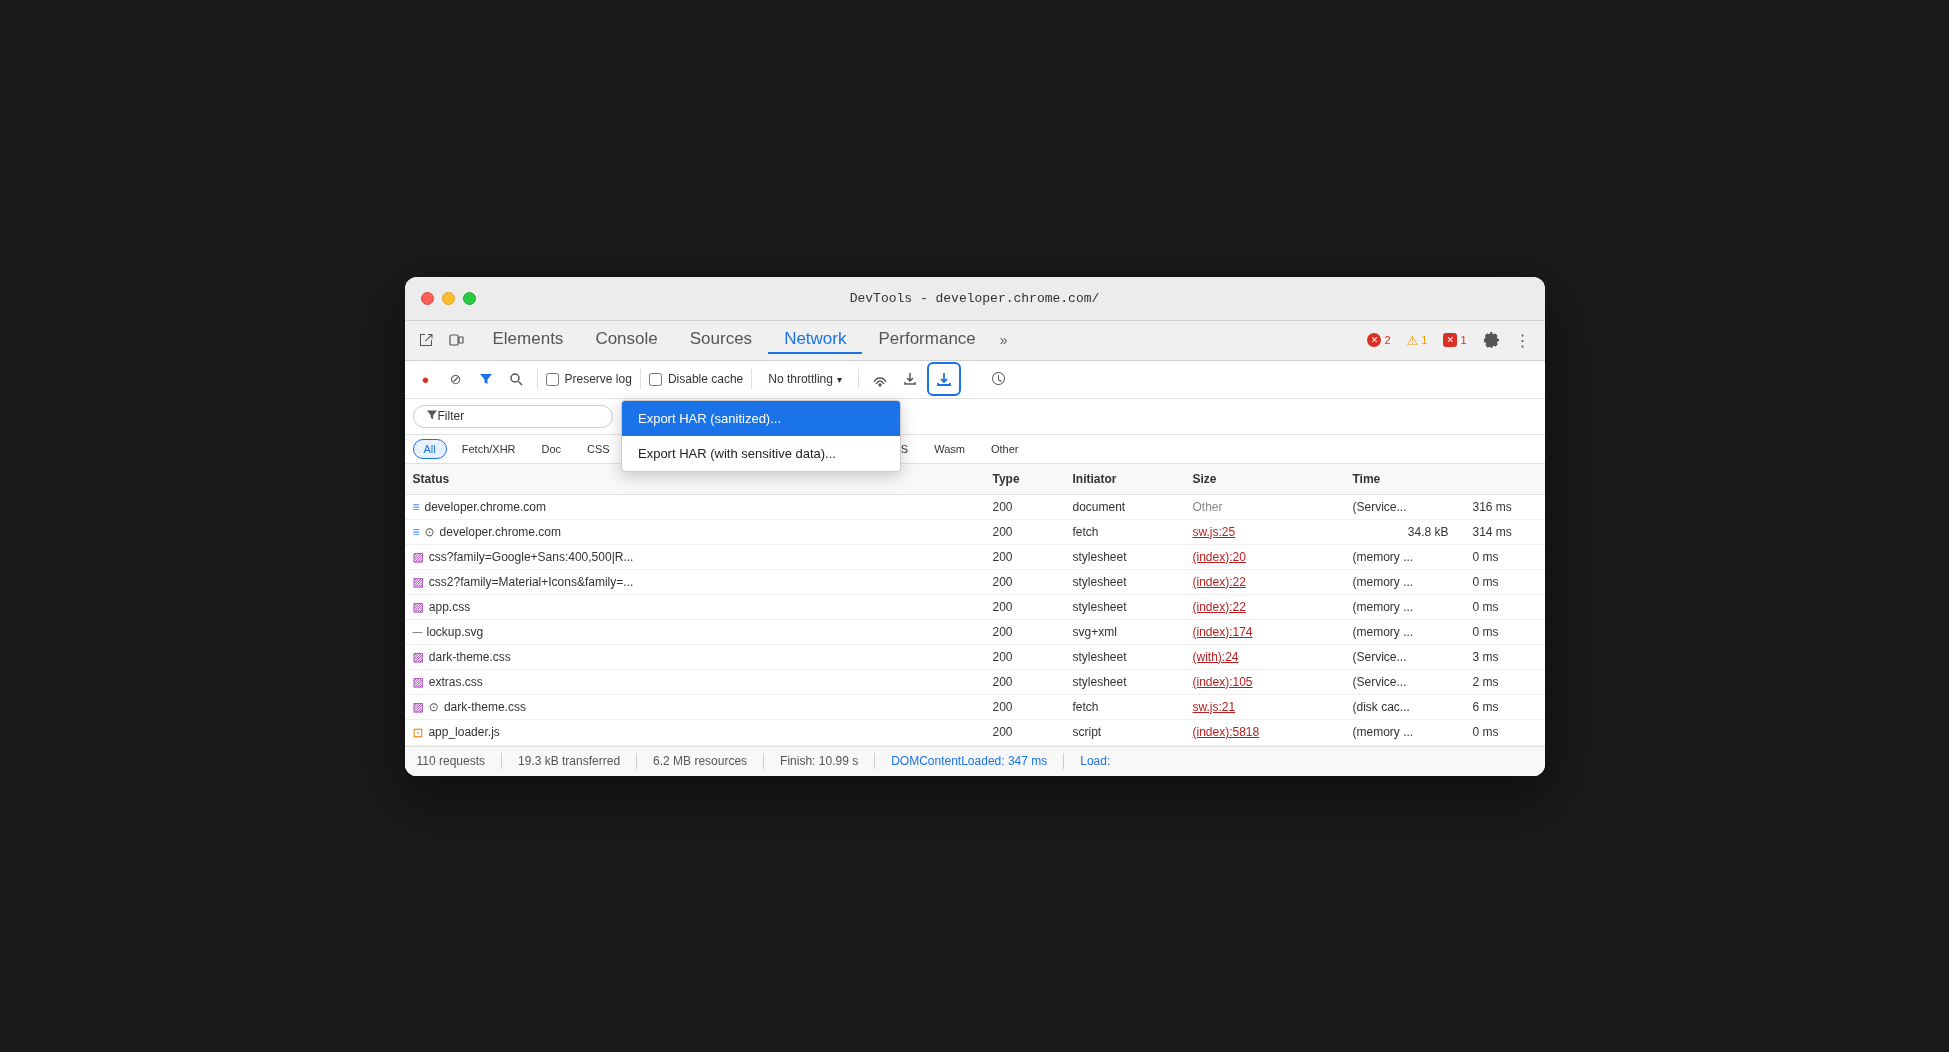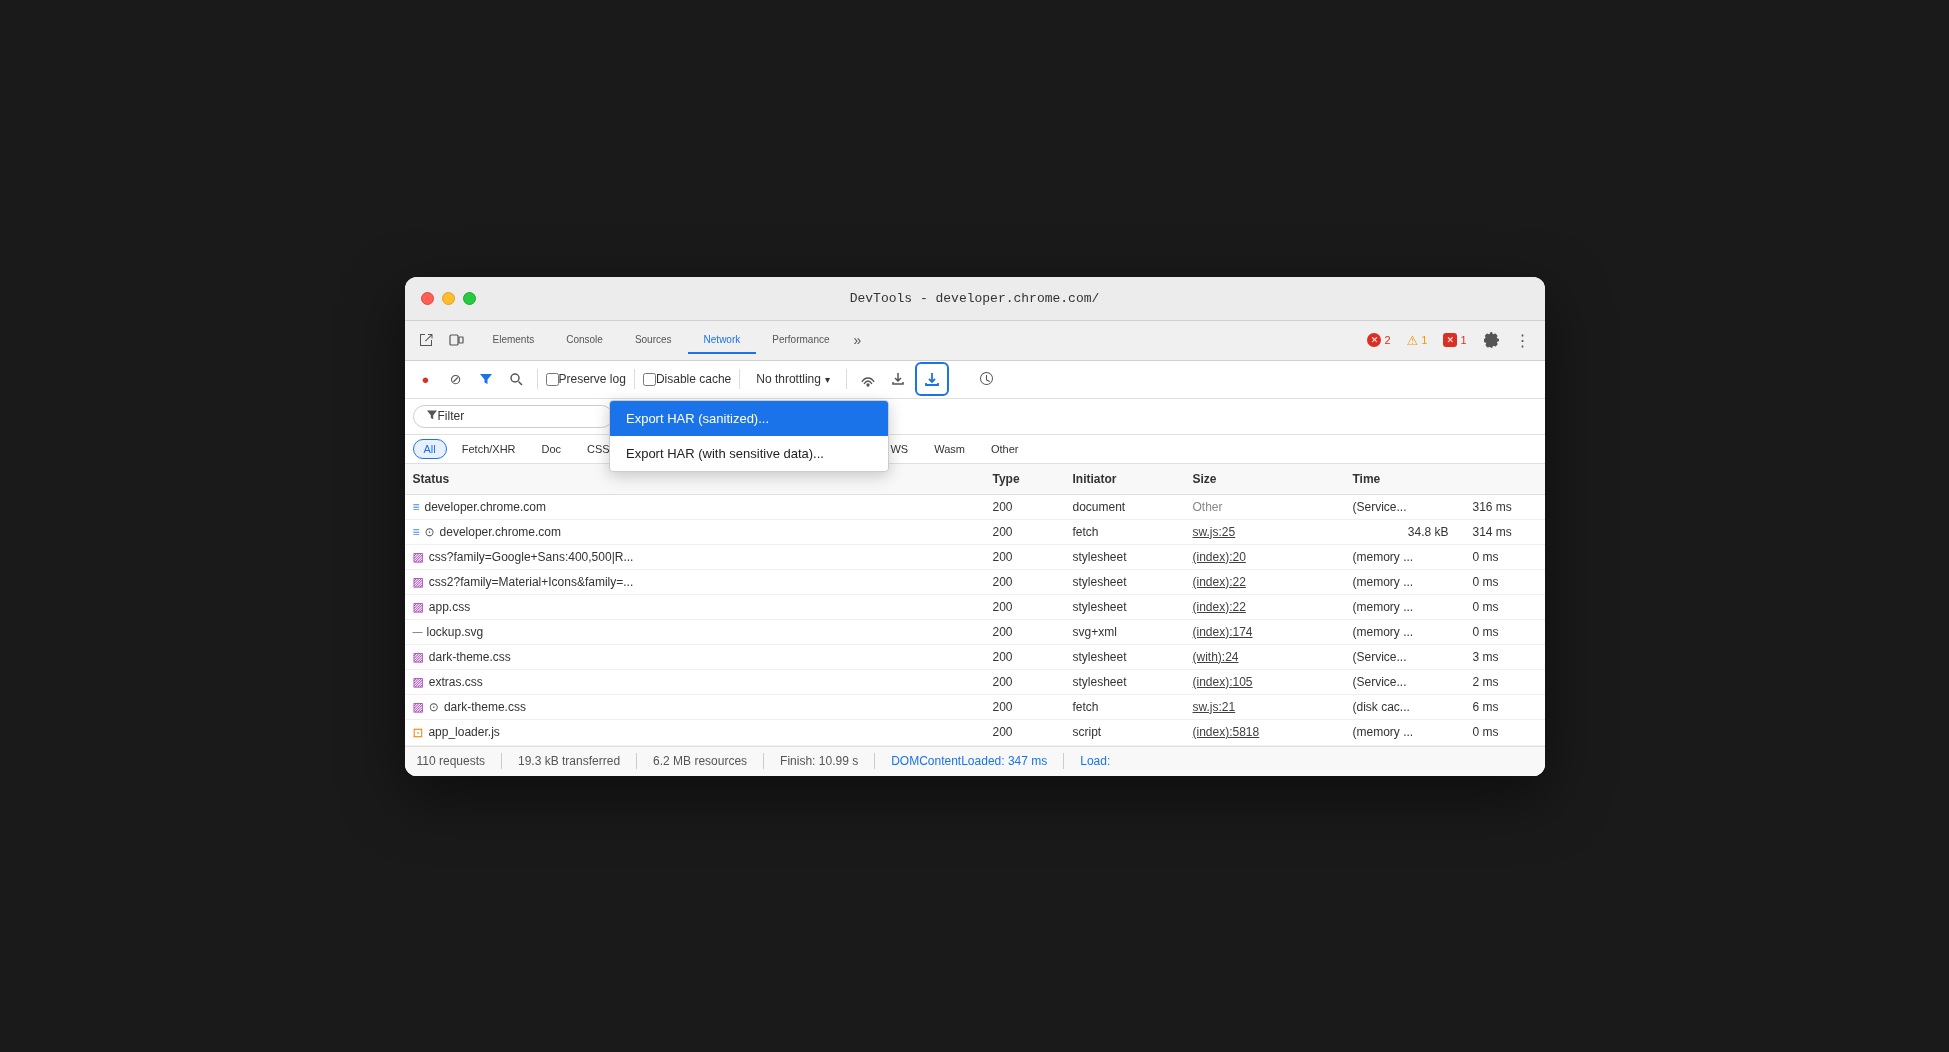--- a/index.html
+++ b/index.html
@@ -82,21 +82,21 @@
       display: flex;
       align-items: center;
       gap: 0;
       flex: 1;
     }
     .tab {
       padding: 0 16px;
       height: 27px;
       display: flex;
       align-items: center;
-      font-size: 10px;
+      font-size: 17px;
       color: #555;
       cursor: pointer;
       border-bottom: 2px solid transparent;
       white-space: nowrap;
     }
     .tab.active {
       color: #1a73e8;
       border-bottom: 2px solid #1a73e8;
       font-weight: 500;
     }
@@ -173,20 +173,21 @@
     .toolbar-icon-btn.active { color: #d93025; }
     .toolbar-divider {
       width: 1px;
       height: 20px;
       background: #ddd;
       margin: 0 4px;
     }
     .toolbar-checkbox {
       display: flex;
       align-items: center;
+      gap: 6px;
       font-size: 12px;
       color: #333;
       cursor: pointer;
     }
     .toolbar-checkbox input { cursor: pointer; }
     .throttle-select {
       display: flex;
       align-items: center;
       gap: 4px;
       padding: 3px 8px;
@@ -347,21 +348,21 @@
     }
     .row-icon {
       font-size: 12px;
       flex-shrink: 0;
     }
     .row-icon.doc { color: #4285f4; }
     .row-icon.css { color: #9c27b0; }
     .row-icon.img { color: #666; }
     .row-icon.js { color: #f57c00; }
     .initiator-link {
-      color: #404040;
+      color: #b91c1c;
       text-decoration: underline;
       cursor: pointer;
     }
     .initiator-gray {
       color: #888;
     }
     .status-ok { color: #333; }
 
     
     .status-bar {

